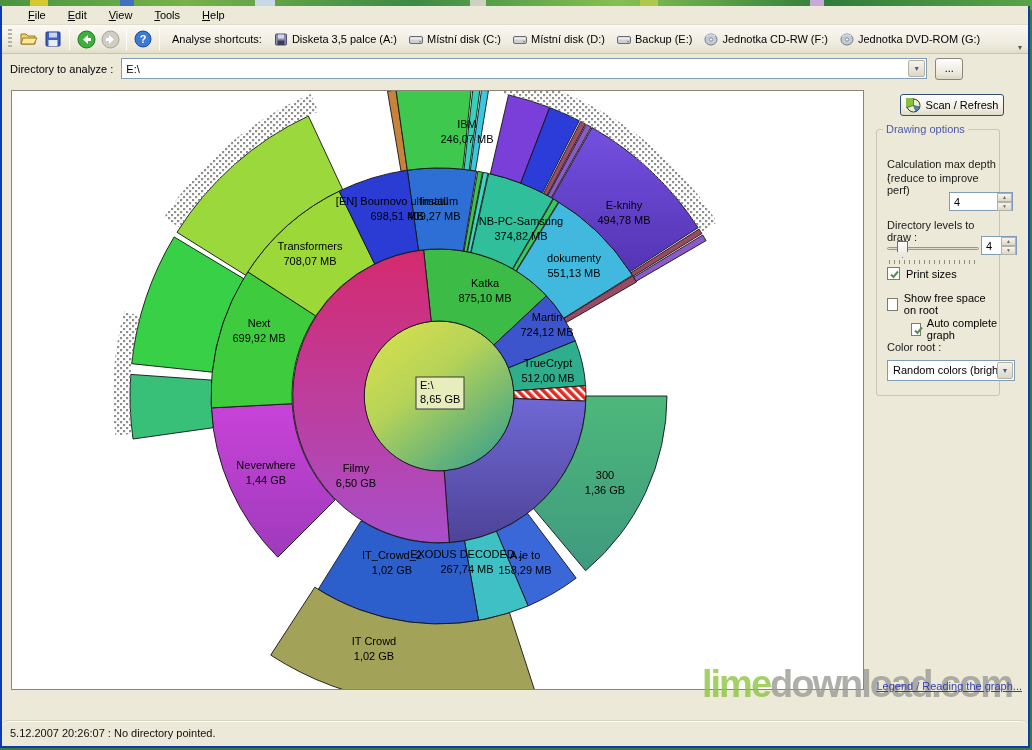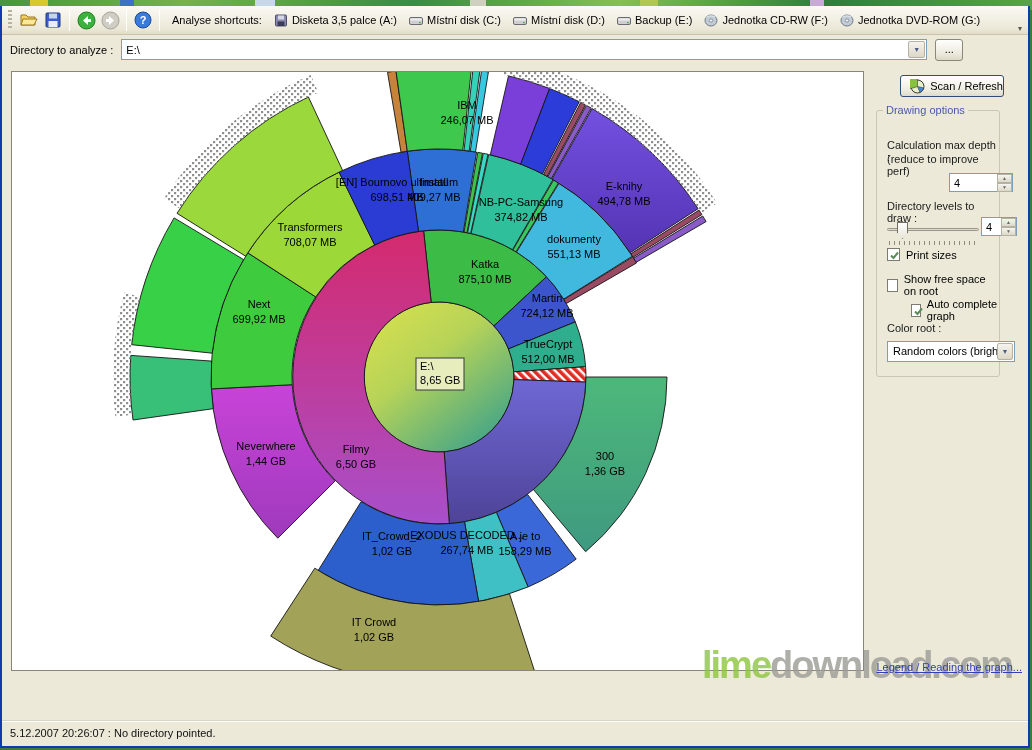--- a/index.html
+++ b/index.html
@@ -55,21 +55,21 @@
   
   .main { position:relative; height:614px; background:#ece9d8; }
   .chart-panel { position:absolute; left:9px; top:7px; width:853px; height:600px;
     background:#fff; border:1px solid #898579; }
   .watermark { position:absolute; left:700px; top:580px; z-index:20; font-weight:bold;
     font-size:38px; letter-spacing:-2px; opacity:.8; pointer-events:none; white-space:nowrap; }
 
   
   .side { position:absolute; left:866px; top:0; width:162px; height:614px; }
   .scan-btn { position:absolute; left:32px; top:11px; width:104px; height:22px;
-    border:1px solid #2f4d77; border-radius:3px; display:flex; align-items:center; justify-content:flex-end;
+    border:1px solid #2f4d77; border-radius:3px; display:flex; align-items:center; justify-content:center;
     gap:5px; background:linear-gradient(180deg,#ffffff,#f2f0e6 60%,#e0dccb); }
   .groupbox { position:absolute; left:8px; top:46px; width:124px; height:267px;
     border:1px solid #cac6b3; border-radius:3px; }
   .group-title { position:absolute; left:6px; top:-7px; background:#ece9d8; padding:0 3px; color:#4a5aa8; }
   .glabel { position:absolute; left:10px; color:#1a1a1a; }
   .spinner { position:absolute; width:64px; height:19px; background:#fff; border:1px solid #7f9db9; }
   .spinner .val { position:absolute; left:4px; top:3px; }
   .spin-btns { position:absolute; right:0; top:0; bottom:0; width:15px; display:flex; flex-direction:column; }
   .spin-btns div { flex:1; background:linear-gradient(180deg,#f6f5f0,#dcd8c8); border:1px solid #b5b2a2;
     font-size:5px; color:#6a6a60; text-align:center; line-height:7px; }
@@ -86,39 +86,46 @@
   .cbox svg { position:absolute; left:1px; top:1px; }
   .stylecombo { position:absolute; left:10px; top:230px; width:128px; height:21px;
     background:#fff; border:1px solid #7f9db9; padding:3px 0 0 5px; }
   .stylecombo .arrowbtn { position:absolute; right:1px; top:1px; bottom:1px; width:16px;
     background:linear-gradient(180deg,#f4f3ee,#dcd8c8); border:1px solid #b5b2a2; border-radius:2px;
     color:#4d5f85; font-size:7px; text-align:center; line-height:16px; }
   .legend-link { position:absolute; right:8px; top:597px; color:#3140b4; text-decoration:underline; z-index:30; }
 
   
   .statusbar { position:absolute; left:0; right:0; bottom:0; height:26px; background:#ece9d8;
-    border-top:1px solid #d8d4c2; box-shadow:inset 0 1px 0 #fff; padding:6px 0 0 8px; color:#111; }
+    border-top:1px solid #d8d4c2; box-shadow:inset 0 1px 0 #fff; padding:6px 0 0 8px; color:#111;border-radius:7px; }
 
   svg text { font-family:"Liberation Sans", sans-serif; }
 </style>
 </head>
 <body>
 
 <div class="desktop">
   <i style="left:30px;width:18px;background:#d8c830"></i>
   <i style="left:120px;width:14px;background:#4070c0"></i>
   <i style="left:255px;width:20px;background:#c8d8e8"></i>
   <i style="left:470px;width:16px;background:#d0d0c0"></i>
   <i style="left:640px;width:18px;background:#b0c850"></i>
   <i style="left:810px;width:14px;background:#caa8d8"></i>
 </div>
 
 <div class="window">
 
 
+  <div class="menubar">
+      <div class="menu-item"><u>F</u>ile</div>
+      <div class="menu-item"><u>E</u>dit</div>
+      <div class="menu-item"><u>V</u>iew</div>
+      <div class="menu-item"><u>T</u>ools</div>
+      <div class="menu-item"><u>H</u>elp</div>
+    </div>
 
   <div class="toolbar">
     <div class="grip"></div>
     <div class="tbtn">
       <svg width="18" height="16" viewBox="0 0 18 16">
         <path d="M1 3 L6 3 L8 5 L15 5 L15 13 L1 13 Z" fill="#f5d061" stroke="#9a7a20"></path>
         <path d="M3 7 L17 7 L14 13 L1 13 Z" fill="#fde89a" stroke="#9a7a20"></path>
       </svg>
     </div>
     <div class="tbtn">

